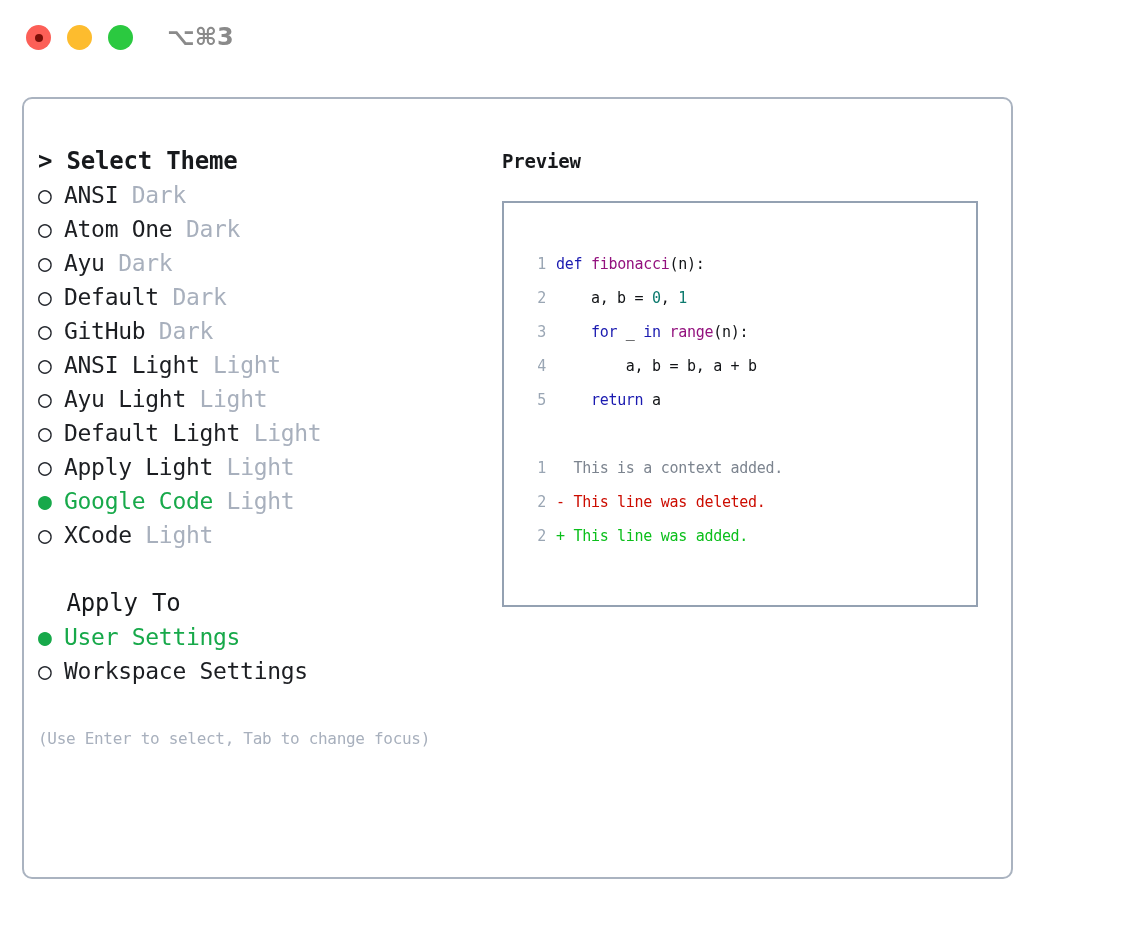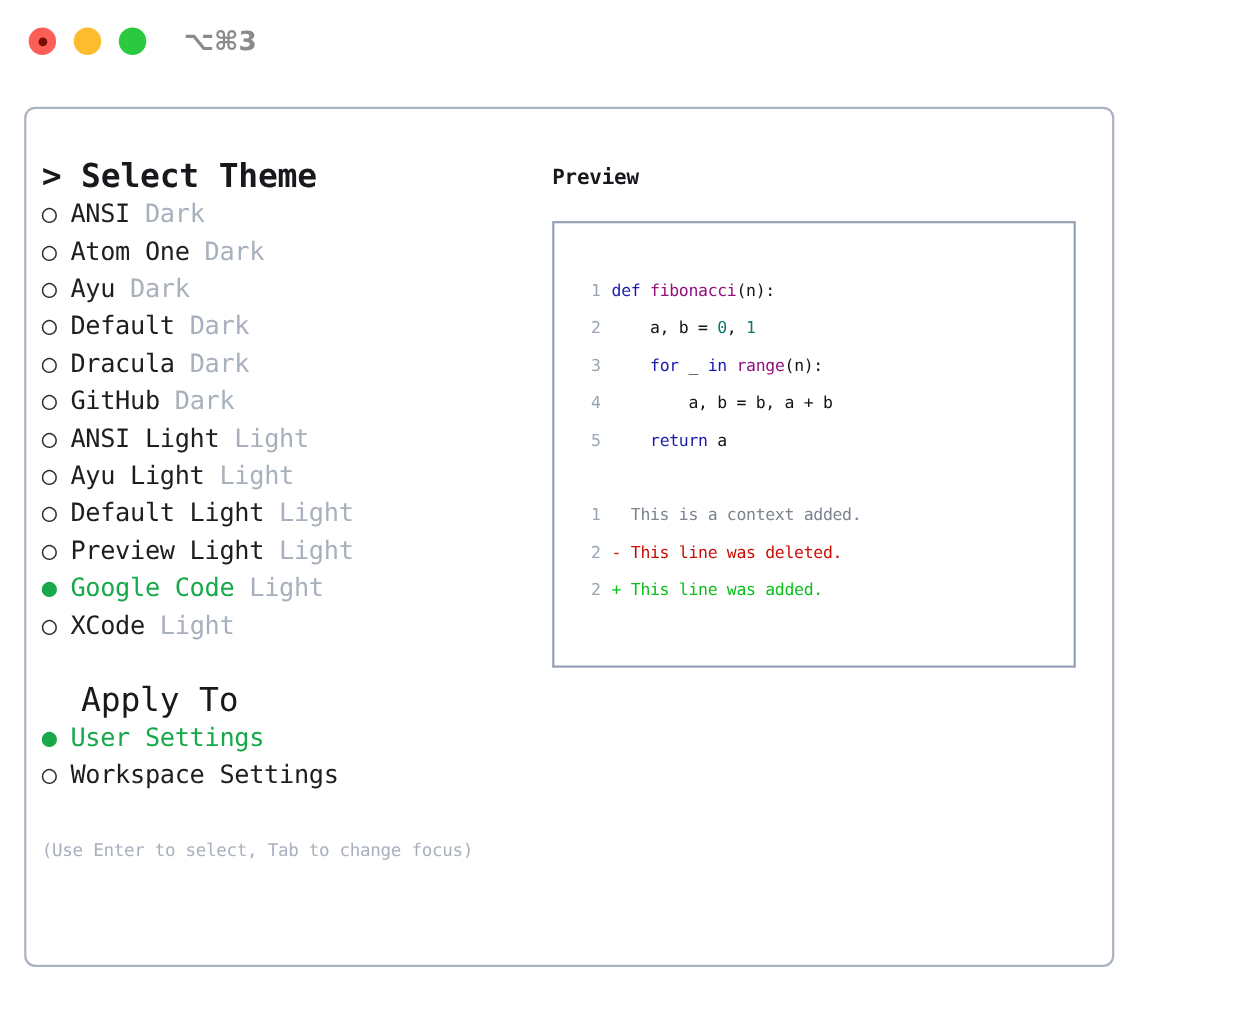--- a/index.html
+++ b/index.html
@@ -92,21 +92,21 @@
 
   
   .left-col {
     position: absolute;
     left: 14px;
     top: 45px;
     width: 440px;
   }
 
   .section-head {
-    font-size: 30px;
+    font-size: 24px;
     line-height: 34px;
     color: #17191c;
     white-space: pre;
     letter-spacing: -0.2px;
   }
   .section-head.focused {
     font-weight: 700;
   }
   .section-head.unfocused {
     font-weight: 400;
@@ -212,26 +212,25 @@
 
     <div class="panel">
 
       <div class="left-col">
         <div class="section-head focused">&gt; Select Theme</div>
         <div id="theme-options">
             <div class="opt"><span class="bullet">○</span><span class="opt-name">ANSI</span><span class="opt-tag"> Dark</span></div>
             <div class="opt"><span class="bullet">○</span><span class="opt-name">Atom One</span><span class="opt-tag"> Dark</span></div>
             <div class="opt"><span class="bullet">○</span><span class="opt-name">Ayu</span><span class="opt-tag"> Dark</span></div>
             <div class="opt"><span class="bullet">○</span><span class="opt-name">Default</span><span class="opt-tag"> Dark</span></div>
-            <div class="opt"><span class="bullet">○</span><span class="opt-name">Dracula</span><span class="opt-tag"> Dark</span></div>
             <div class="opt"><span class="bullet">○</span><span class="opt-name">GitHub</span><span class="opt-tag"> Dark</span></div>
             <div class="opt"><span class="bullet">○</span><span class="opt-name">ANSI Light</span><span class="opt-tag"> Light</span></div>
             <div class="opt"><span class="bullet">○</span><span class="opt-name">Ayu Light</span><span class="opt-tag"> Light</span></div>
             <div class="opt"><span class="bullet">○</span><span class="opt-name">Default Light</span><span class="opt-tag"> Light</span></div>
-            <div class="opt"><span class="bullet">○</span><span class="opt-name">Preview Light</span><span class="opt-tag"> Light</span></div>
+            <div class="opt"><span class="bullet">○</span><span class="opt-name">Apply Light</span><span class="opt-tag"> Light</span></div>
             <div class="opt sel"><span class="bullet sel">●</span><span class="opt-name">Google Code</span><span class="opt-tag"> Light</span></div>
             <div class="opt"><span class="bullet">○</span><span class="opt-name">XCode</span><span class="opt-tag"> Light</span></div>
           </div>
 
         <div class="gap-block"></div>
 
         <div class="section-head unfocused">  Apply To</div>
         <div id="apply-options">
             <div class="opt sel"><span class="bullet sel">●</span><span class="opt-name">User Settings</span></div>
             <div class="opt"><span class="bullet">○</span><span class="opt-name">Workspace Settings</span></div>

